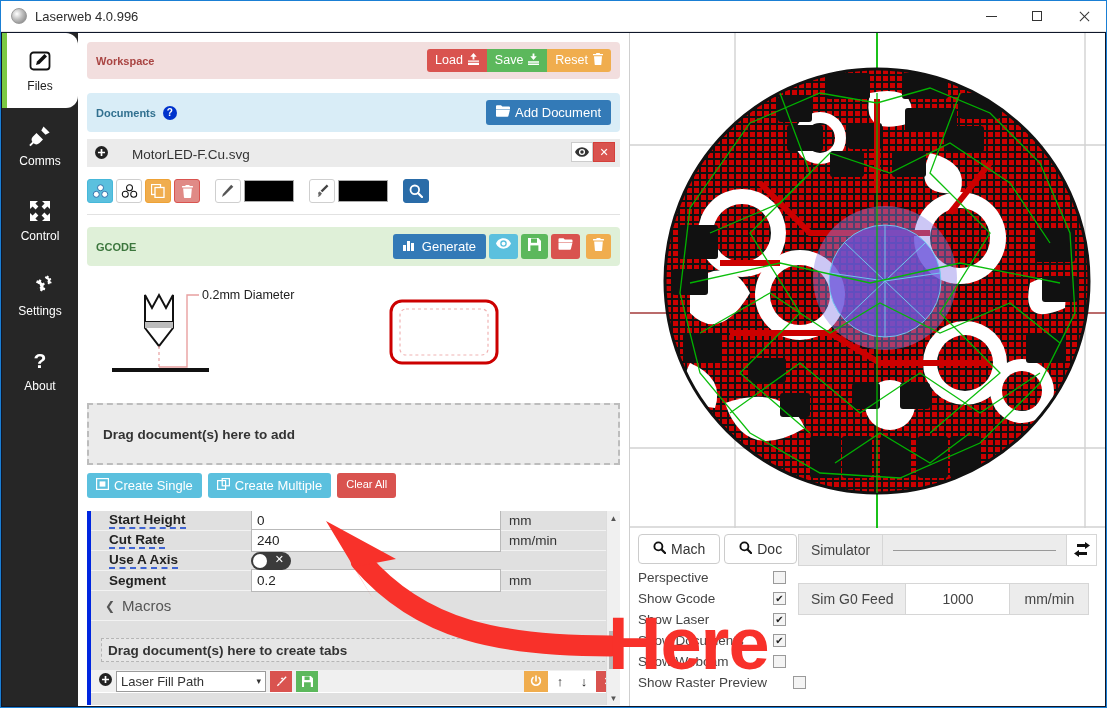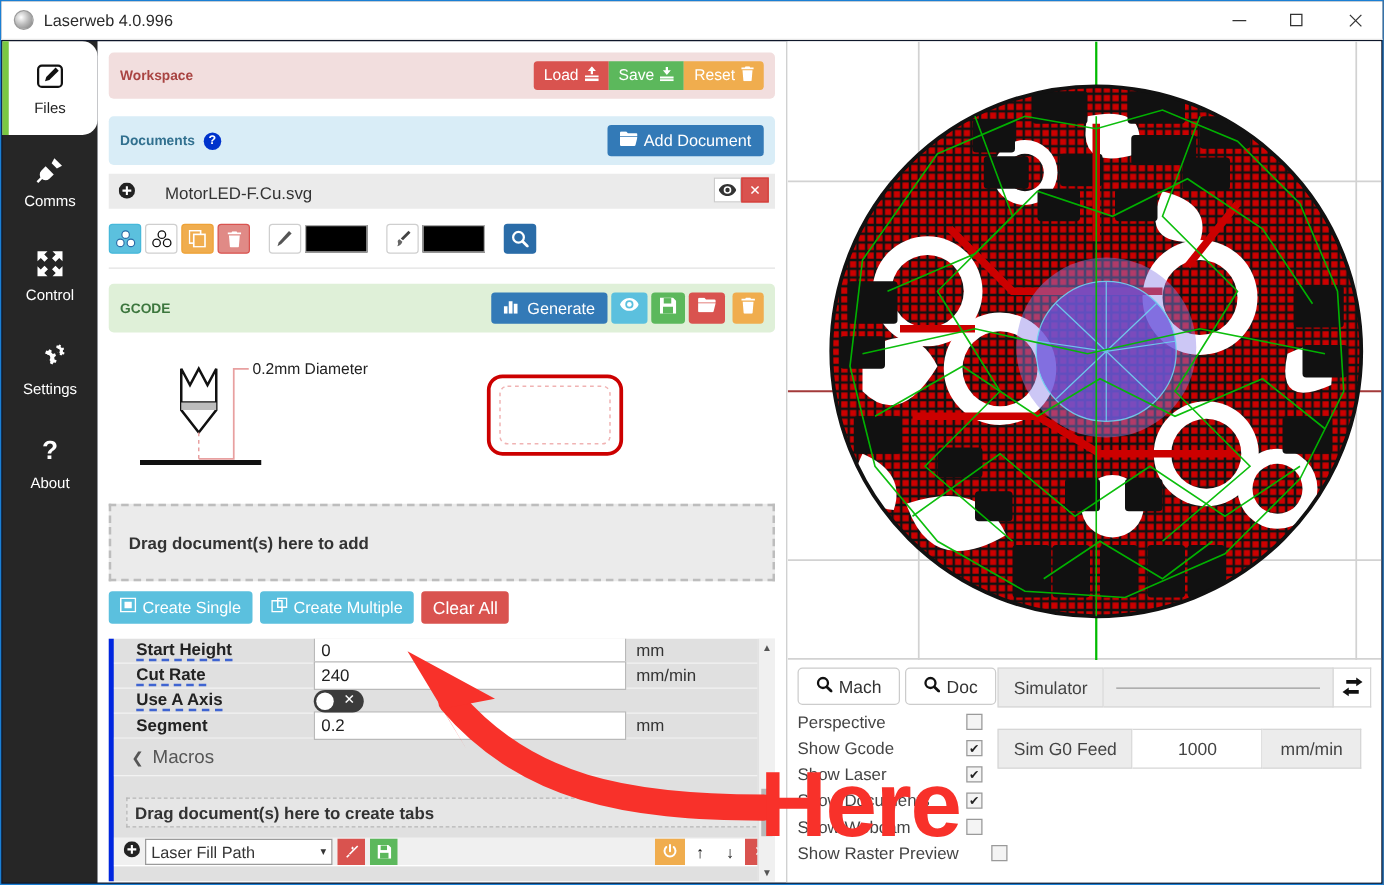--- a/index.html
+++ b/index.html
@@ -434,21 +434,21 @@
         </button>
         <button class="btn b-cyan" style="padding:5px 9px;font-size:13px;">
           <span>
             <svg width="13" height="12" viewBox="0 0 13 12">
                 <rect x="0.6" y="2.6" width="8" height="8.8" fill="none" stroke="#fff" stroke-width="1.2"></rect>
                 <rect x="5.2" y="0.6" width="7.2" height="7.2" fill="none" stroke="#fff" stroke-width="1.2"></rect>
               </svg>
           </span>
           <span>Create Multiple</span>
         </button>
-        <button class="btn b-red" style="padding:5px 9px;font-size:14px;">
+        <button class="btn b-red" style="padding:5px 9px;font-size:11px;">
           <span>Clear All</span>
         </button>
       </div>
 
       <div id="settings">
 
         <div class="srow">
           <div class="slabel-wrap">
             <span class="slabel dashed">Start Height</span>
           </div>

